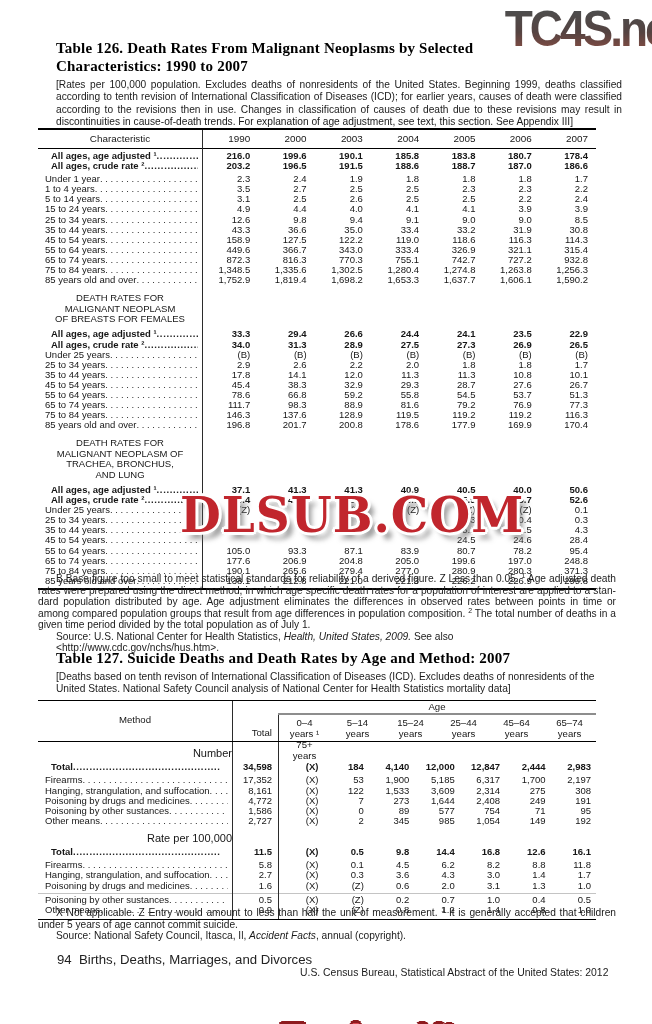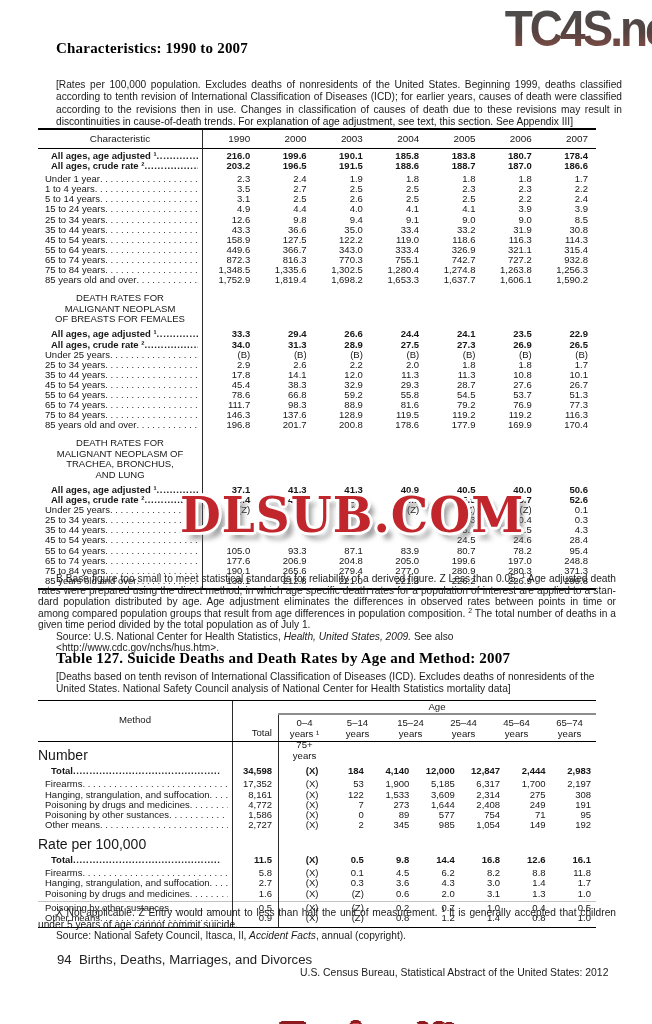--- a/index.html
+++ b/index.html
@@ -36,38 +36,39 @@
   .ageLbl{position:absolute;left:240px;right:0;top:0;text-align:center;}
   .ageRule{position:absolute;left:240px;right:0;top:12px;height:2px;background:#8d8d8d;}
   .totalLbl{position:absolute;left:194px;width:46px;bottom:3px;text-align:right;padding-right:6px;box-sizing:border-box;}
   .agecols{position:absolute;left:240px;right:0;top:16px;display:grid;grid-template-columns:repeat(6,1fr);text-align:center;line-height:11px;}
   .r7{display:grid;grid-template-columns:194px 46px repeat(7,1fr);font-size:9.5px;line-height:10.3px;}
   .r7 .lbl{padding-left:7px;padding-right:4px;display:flex;overflow:hidden;white-space:nowrap;}
   .r7.bold{font-weight:bold;}
   .r7.bold .lbl{padding-left:13px;}
   .r7 .tot{text-align:right;padding-right:6px;}
   .r7 .v{text-align:right;padding-right:5px;}
-  .grp{width:194px;text-align:left;font-size:14px;padding:5px 0 3px;}
+  .grp{width:194px;text-align:right;font-size:11px;padding:5px 0 3px;}
   .midrule{height:1px;background:#c4c4c4;margin:2px 0 1px;}
   
   .pgfoot{font-size:13.2px;color:#222;}
   .pgsrc{font-size:10.4px;color:#1b1b1b;}
   
   .wm-top{font-family:"Liberation Sans",sans-serif;font-weight:bold;font-size:46px;letter-spacing:-3px;transform:scaleY(1.08);transform-origin:top right;background:linear-gradient(180deg,#4d4d4d 18%,#544341 55%,#7d4b43 82%,#8a574d 100%);-webkit-background-clip:text;background-clip:text;color:transparent;white-space:nowrap;}
   .wm-mid{font-family:"DejaVu Serif",serif;font-weight:bold;font-size:47px;letter-spacing:1px;color:#c1262d;white-space:nowrap;transform:scaleY(1.05);
     text-shadow:-2px -2px 0 #fff,2px -2px 0 #fff,-2px 2px 0 #fff,2px 2px 0 #fff,-3px 0 0 #fff,3px 0 0 #fff,0 3px 0 #fff,0 -3px 0 #fff,6px 7px 5px rgba(110,110,110,.65);}
   .wm-bot{font-family:"DejaVu Sans",sans-serif;font-weight:bold;font-size:34px;letter-spacing:-1px;color:#d8474e;white-space:nowrap;
     text-shadow:-2px -2px 0 #8e1b1f,2px -2px 0 #8e1b1f,-2px 2px 0 #8e1b1f,2px 2px 0 #8e1b1f,0 -3px 0 #8e1b1f,0 3px 0 #8e1b1f,-3px 0 0 #8e1b1f,3px 0 0 #8e1b1f,-6px -6px 7px rgba(255,255,255,.95),6px -6px 7px rgba(255,255,255,.95),-6px 6px 7px rgba(255,255,255,.95),6px 6px 7px rgba(255,255,255,.95),5px 7px 6px rgba(60,10,10,.35);margin-top:40px;}
 </style>
 </head>
 <body>
 
 <div class="page">
 
   <div class="abs ttl" style="top:40px;left:56px;width:560px;">
+    <div>Table 126. Death Rates From Malignant Neoplasms by Selected</div>
     <div>Characteristics: 1990 to 2007</div>
   </div>
   <div class="abs note" style="top:79px;left:56px;width:566px;">[Rates per 100,000 population. Excludes deaths of nonresidents of the United States.  Beginning 1999, deaths classified according to tenth revision of International Classification of Diseases (ICD); for earlier years, causes of death were classified according to the revisions then in use. Changes in classification of causes of death due to these revisions may result in discontinuities in cause-of-death trends. For explanation of age adjustment, see text, this section. See Appendix III]</div>
 
   <div class="abs tbl" style="top:128px;left:38px;width:558px;position:absolute;" id="t126">
     <div class="vline" style="left:164px;top:0;bottom:0;"></div>
     <div class="h126">
       <div class="c0">Characteristic</div>
       <div class="cy">1990</div>
       <div class="cy">2000</div>

